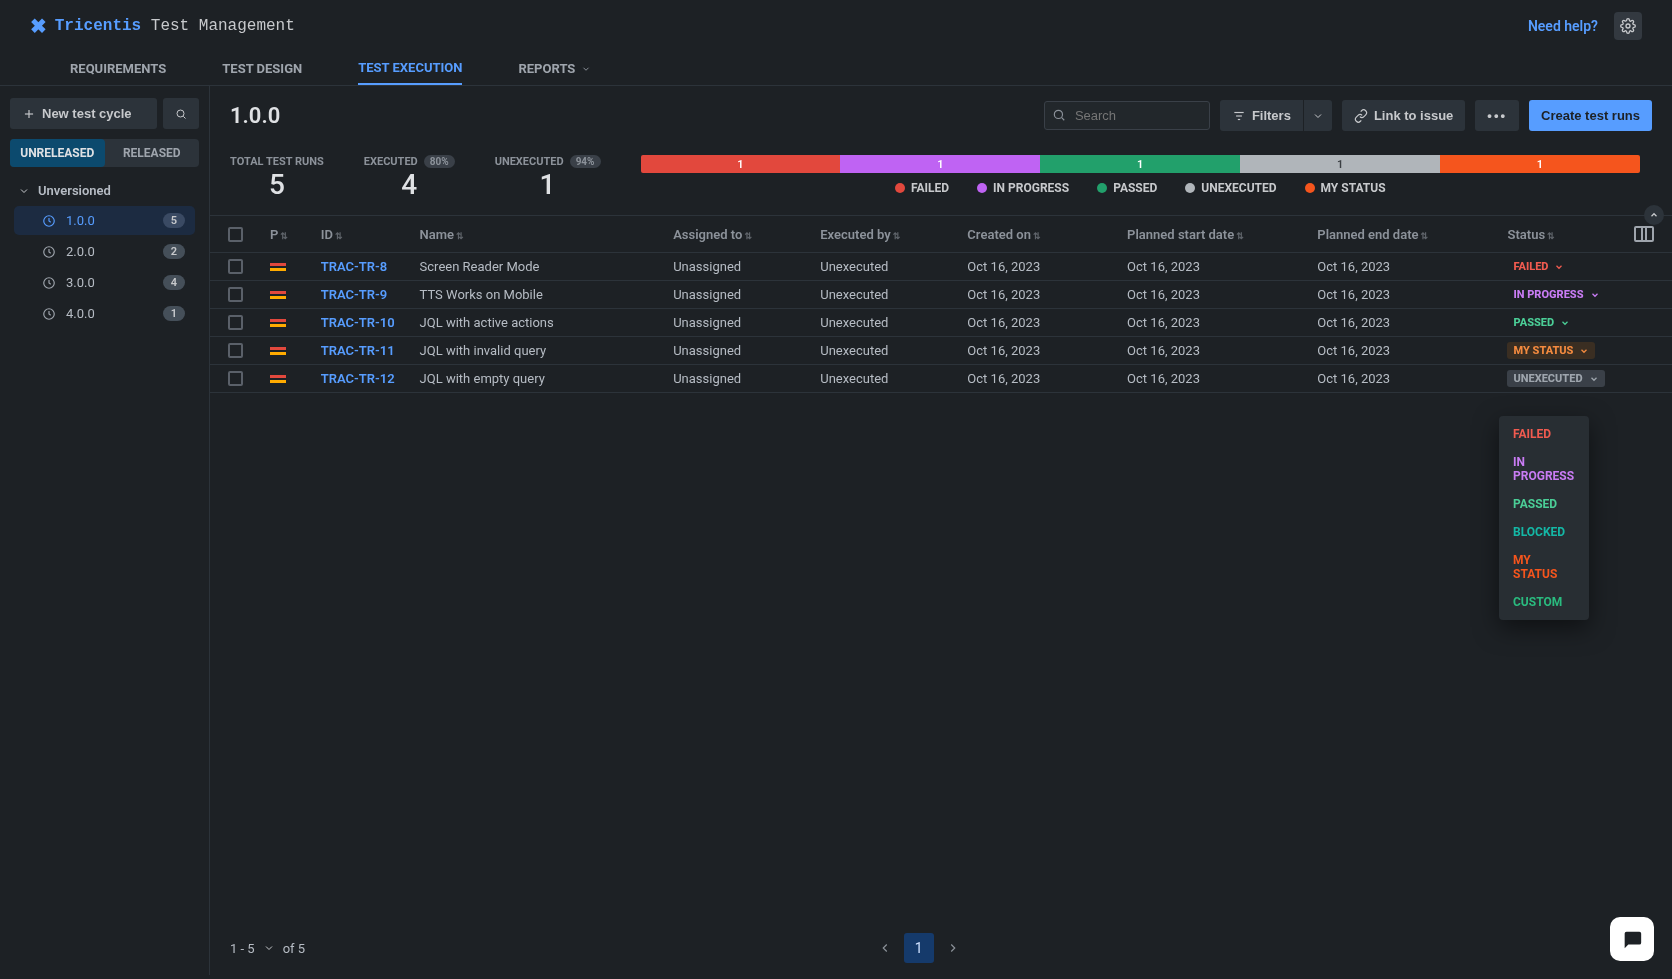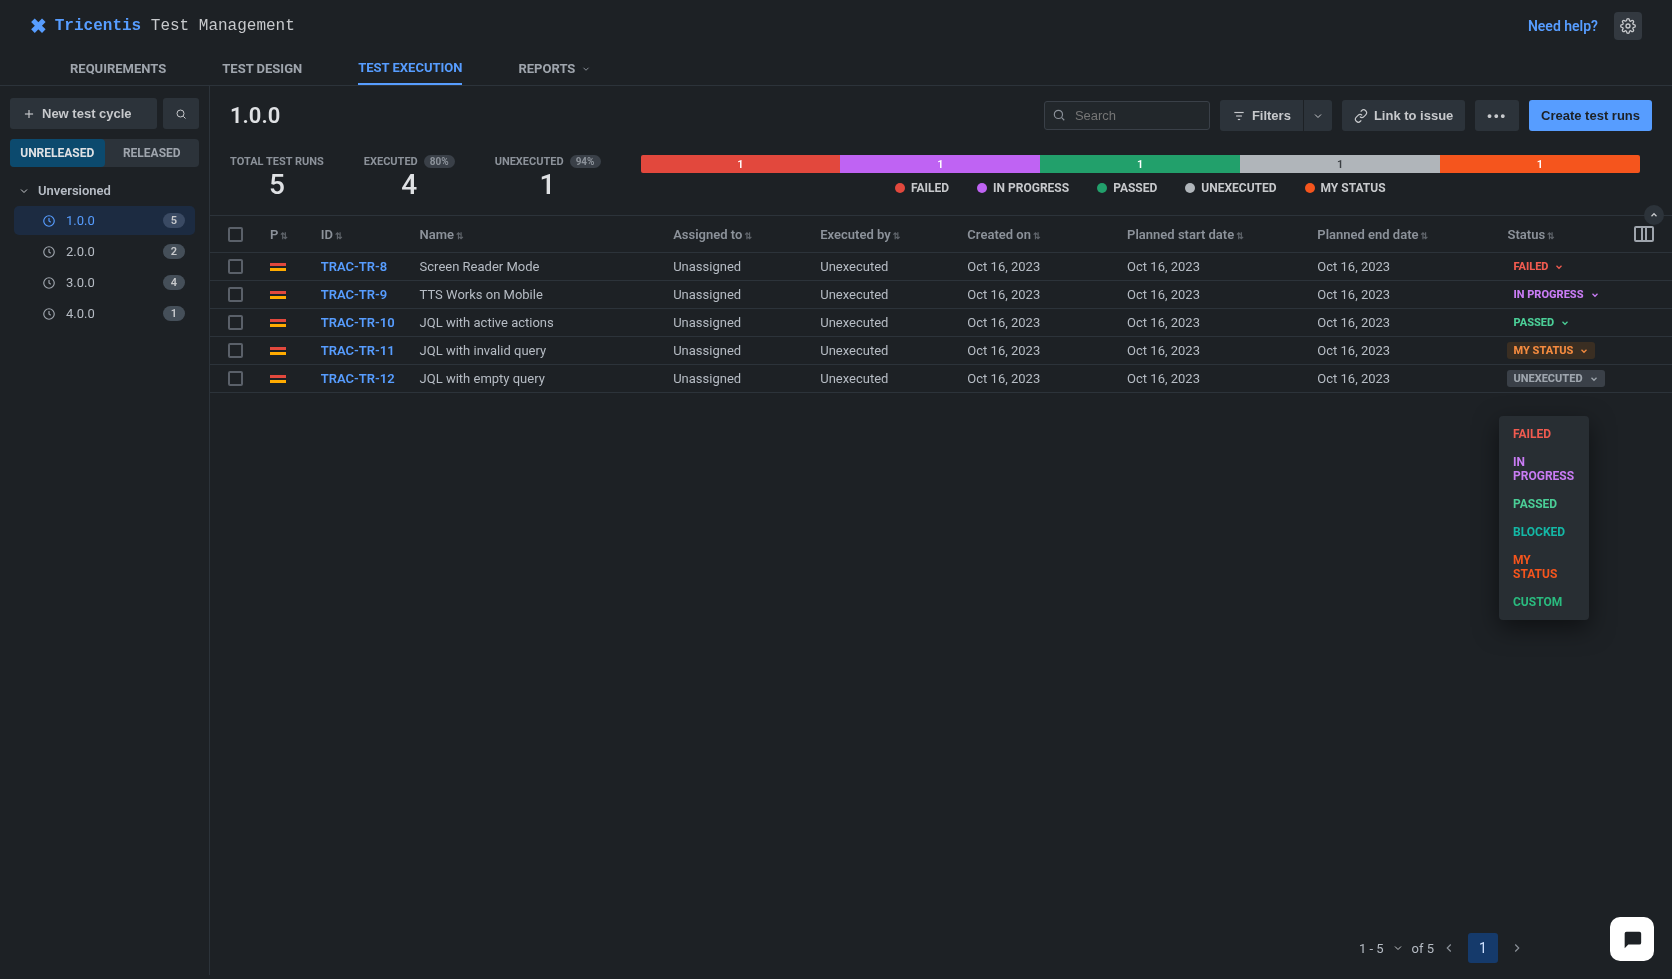--- a/index.html
+++ b/index.html
@@ -72,21 +72,21 @@
 .s-mystatus{color:#f38a3f;background:#3a2e22;}
 .s-unexec{color:#9ea5ad;background:#3a4048;}
 .dropdown{position:absolute;background:#282e33;border-radius:4px;box-shadow:0 8px 24px rgba(0,0,0,0.5);padding:4px 0;width:90px;z-index:100;}
 .dropdown-item{padding:7px 14px;font-size:12px;font-weight:700;cursor:pointer;}
 .d-failed{color:#f15b50;}
 .d-progress{color:#c97cf4;}
 .d-passed{color:#4bce97;}
 .d-blocked{color:#14b8a6;}
 .d-mystatus{color:#f5551d;}
 .d-custom{color:#2abb7f;}
-.pagination{display:flex;align-items:center;justify-content:flex-end;padding:12px 20px;}
+.pagination{display:flex;align-items:center;justify-content:space-between;padding:12px 20px;}
 .pag-left{display:flex;align-items:center;gap:8px;font-size:13px;}
 .pag-center{display:flex;align-items:center;gap:4px;}
 .pag-btn{width:30px;height:30px;display:flex;align-items:center;justify-content:center;border-radius:3px;cursor:pointer;color:#8c929a;}
 .pag-btn.active{background:#153a6b;color:#cfe1ff;}
 .chat-bubble{position:fixed;bottom:18px;right:18px;width:44px;height:44px;background:#ffffff;border-radius:10px;display:flex;align-items:center;justify-content:center;cursor:pointer;}
 .cols-icon{width:20px;height:16px;border:2px solid #9fa5ad;border-radius:2px;position:relative;cursor:pointer;}
 .cols-icon::before,.cols-icon::after{content:"";position:absolute;top:0;bottom:0;width:2px;background:#9fa5ad;}
 .cols-icon::before{left:5px;}
 .cols-icon::after{right:5px;}
 svg{display:block;}

